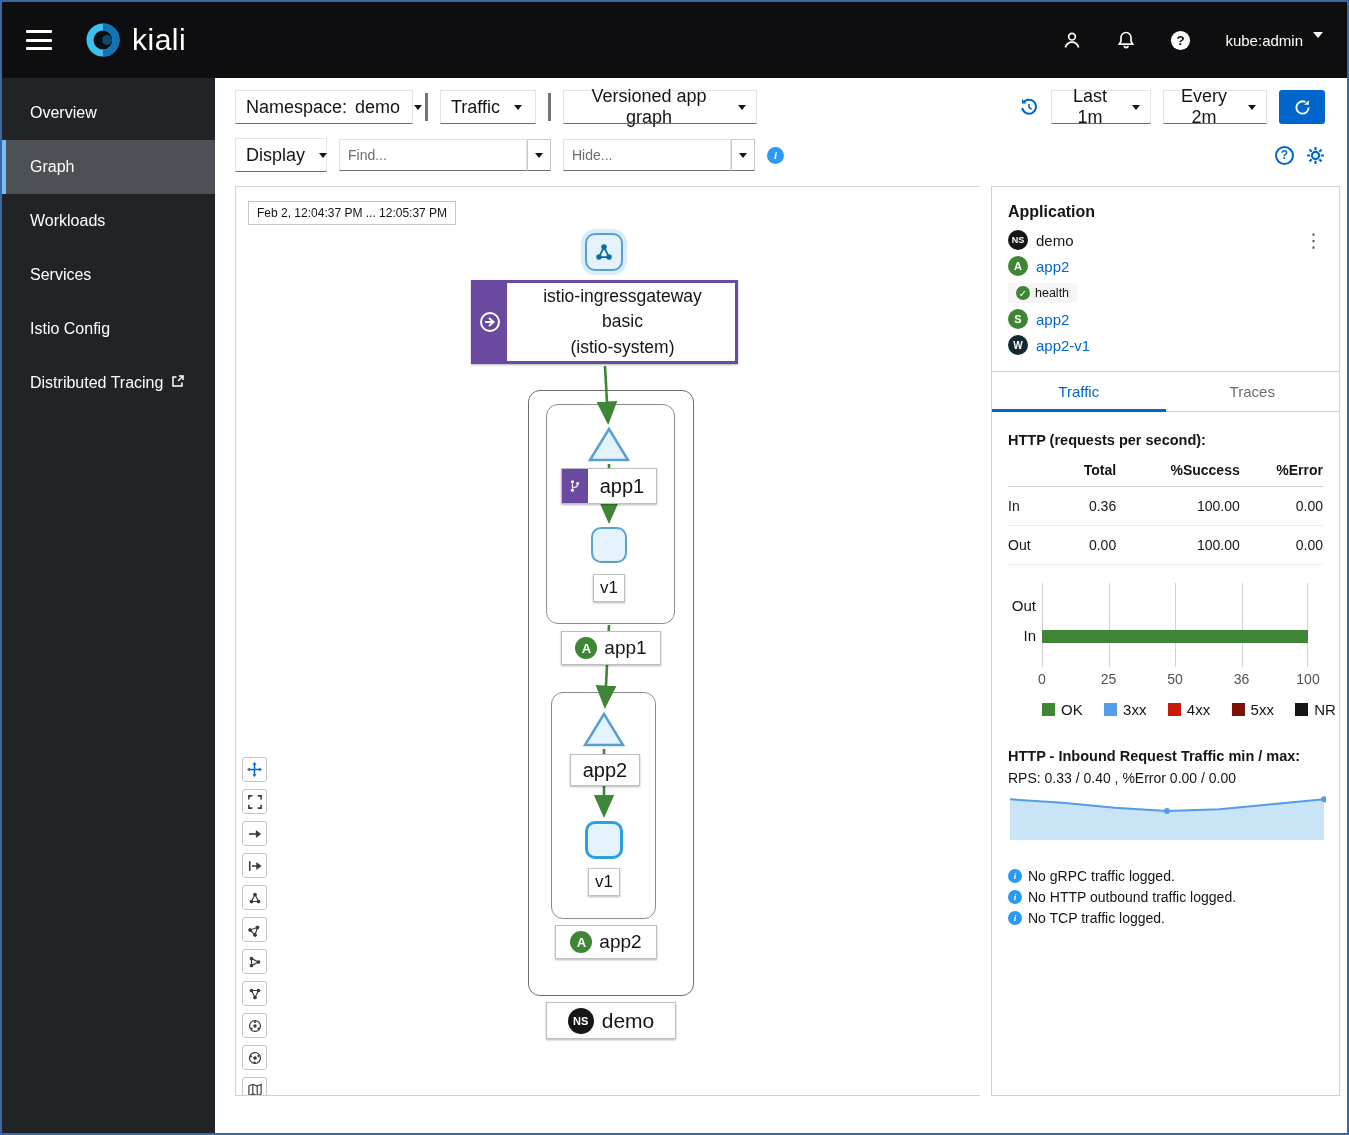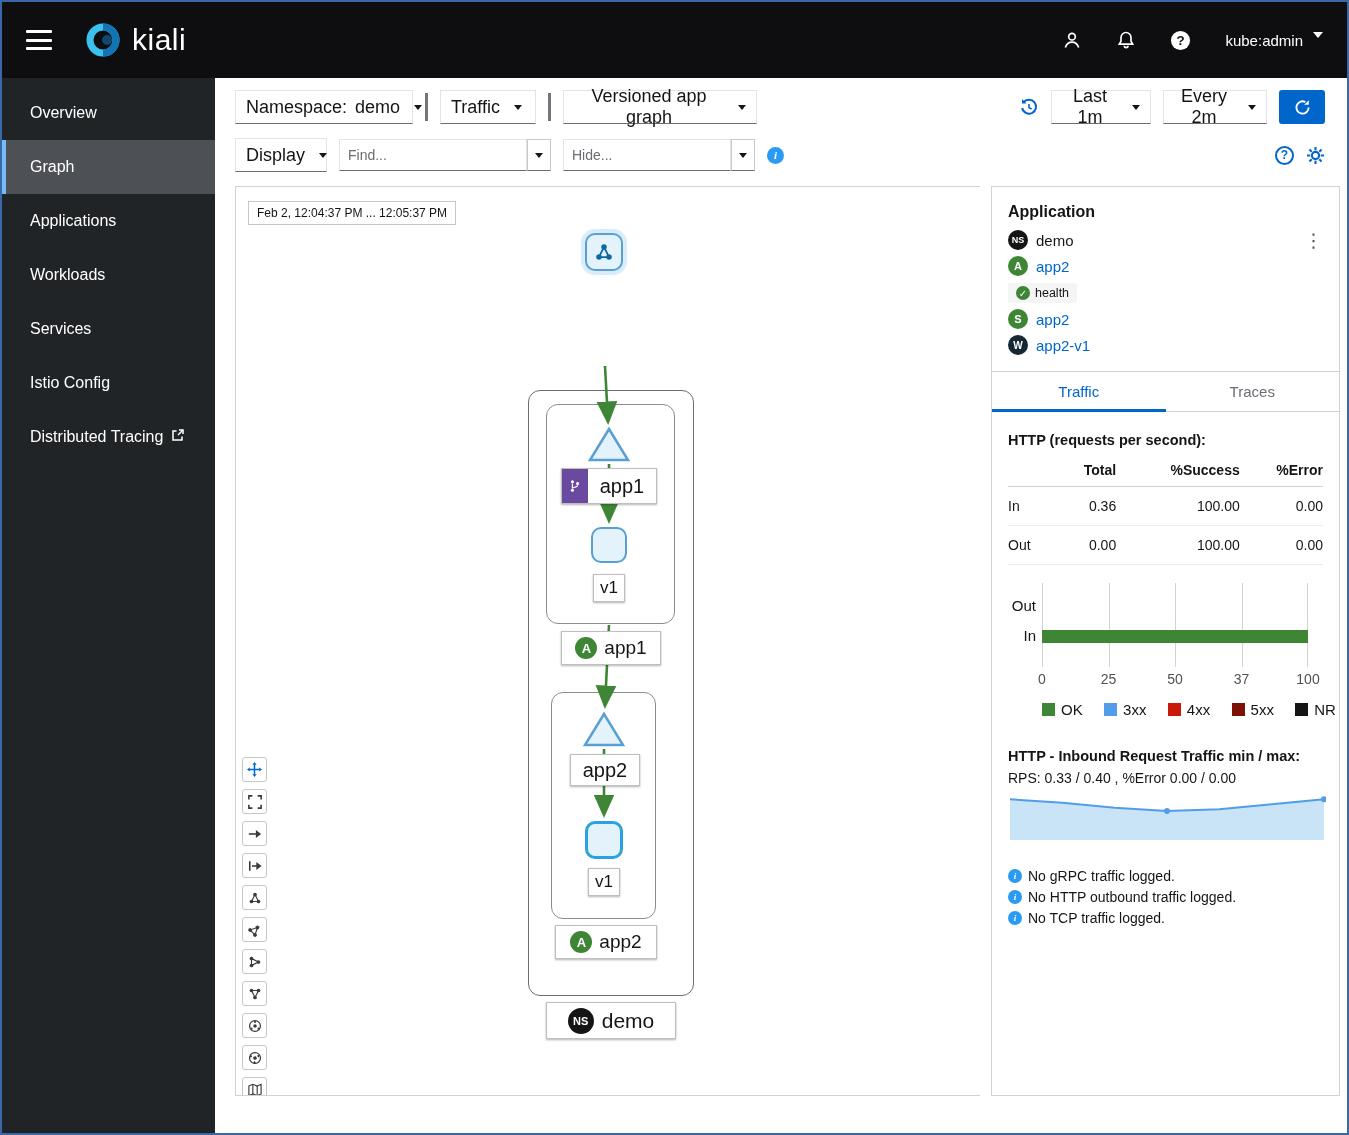--- a/index.html
+++ b/index.html
@@ -130,23 +130,20 @@
   </header>
 
   <nav class="sidebar">
     <div class="nav-item">
         <span>Overview</span>
       </div>
     <div class="nav-item active">
         <span>Graph</span>
       </div>
     <div class="nav-item">
-        <span>Applications</span>
-      </div>
-    <div class="nav-item">
         <span>Workloads</span>
       </div>
     <div class="nav-item">
         <span>Services</span>
       </div>
     <div class="nav-item">
         <span>Istio Config</span>
       </div>
     <div class="nav-item">
       <span>Distributed Tracing</span>
@@ -249,20 +246,32 @@
           <path d="M368 562 L368 627" fill="none" stroke="#3e8635" stroke-width="2.6" marker-end="url(#arr)"></path>
         </svg>
 
         <div class="node sq-node" style="left:349px; top:46px; width:38px; height:38px; box-shadow:0 0 0 4px #d9ecf9; display:flex; align-items:center; justify-content:center;">
           <svg width="20" height="20" viewBox="0 0 16 16">
               <path d="M8 4L4 12M8 4l4 8M4 12h8" stroke="#0a6aa1" stroke-width="1.4" fill="none"></path>
               <circle cx="8" cy="4" r="2.2" fill="#0a6aa1"></circle>
               <circle cx="4" cy="12" r="2.2" fill="#0a6aa1"></circle>
               <circle cx="12" cy="12" r="2.2" fill="#0a6aa1"></circle>
             </svg>
+        </div>
+        <div class="node-label" style="left:235px; top:93px; width:267px; height:84px; border:3px solid #6a4aa0; padding-left:36px; flex-direction:column; font-size:17.5px; line-height:1.45;">
+          <div style="position:absolute; left:-1px; top:-1px; bottom:-1px; width:34px; background:#6a4aa0; display:flex; align-items:center; justify-content:center;">
+            <svg width="22" height="22" viewBox="0 0 22 22">
+                <circle cx="11" cy="11" r="9" fill="none" stroke="#fff" stroke-width="2"></circle>
+                <path d="M6 11h7" stroke="#fff" stroke-width="2"></path>
+                <path d="M10 7l4.5 4-4.5 4" fill="none" stroke="#fff" stroke-width="2"></path>
+              </svg>
+          </div>
+          <span>istio-ingressgateway</span>
+          <span>basic</span>
+          <span>(istio-system)</span>
         </div>
 
         <svg class="node" style="left:351px; top:239px;" width="44" height="38">
           <polygon points="22,3 41,34 3,34" fill="#e3f2fb" stroke="#59a0d0" stroke-width="2.5"></polygon>
         </svg>
         <div class="node-label" style="left:325px; top:281px; width:96px; height:36px; font-size:20px; padding-left:26px;">
           <span style="position:absolute; left:0; top:0; bottom:0; width:26px; background:#6a4aa0; display:flex; align-items:center; justify-content:center;">
             <svg width="12" height="14" viewBox="0 0 14 16">
                 <circle cx="4" cy="3" r="1.8" fill="#fff"></circle>
                 <circle cx="4" cy="13" r="1.8" fill="#fff"></circle>
@@ -462,21 +471,21 @@
             <span class="gridline" style="left:75%;"></span>
             <span class="gridline" style="left:265px;"></span>
             <span class="hbar" style="top: 18px; width: 0%; background: rgb(62, 134, 53);"></span>
             <span class="hbar" style="top: 47px; width: 100%; background: rgb(62, 134, 53);"></span>
           </div>
         </div>
         <div class="ticks">
           <span style="left:0;">0</span>
           <span style="left:25%;">25</span>
           <span style="left:50%;">50</span>
-          <span style="left:75%;">37</span>
+          <span style="left:75%;">36</span>
           <span style="left:100%;">100</span>
         </div>
         <div class="legend">
           <span class="leg-item">
               <span class="leg-sw" style="background: rgb(62, 134, 53);"></span>
               <span>OK</span>
             </span>
           <span class="leg-item">
               <span class="leg-sw" style="background: rgb(81, 157, 233);"></span>
               <span>3xx</span>

